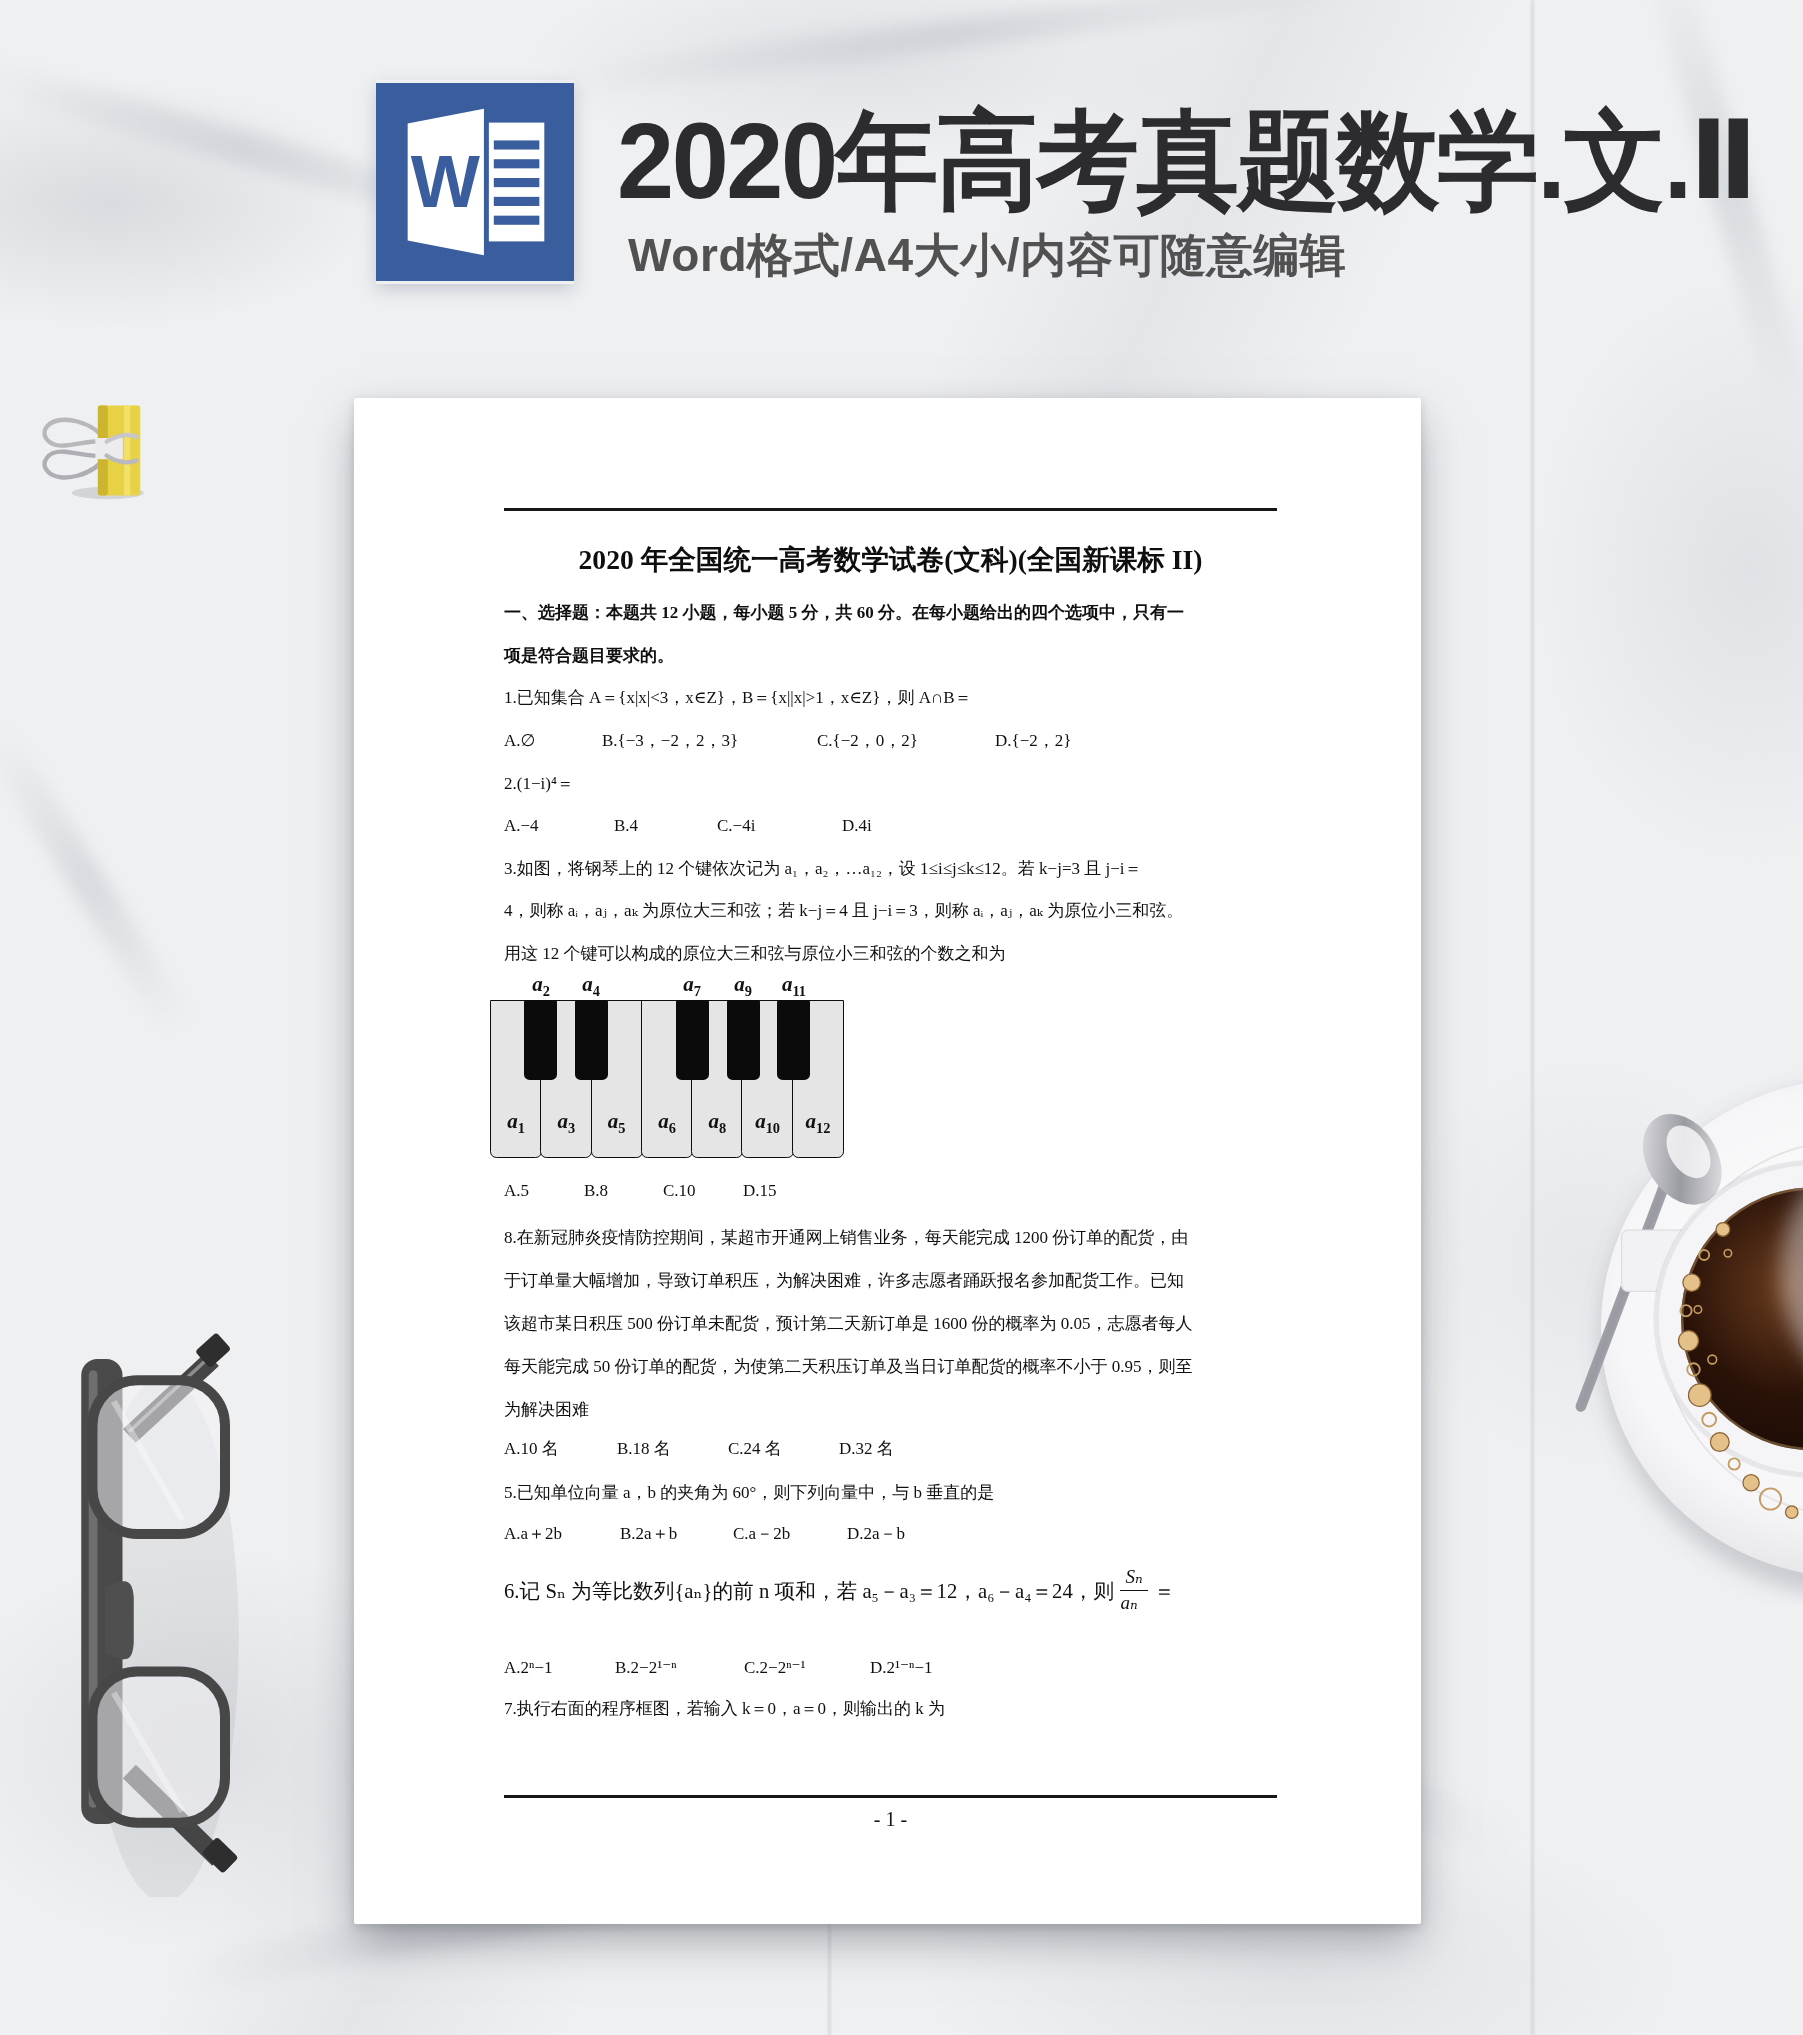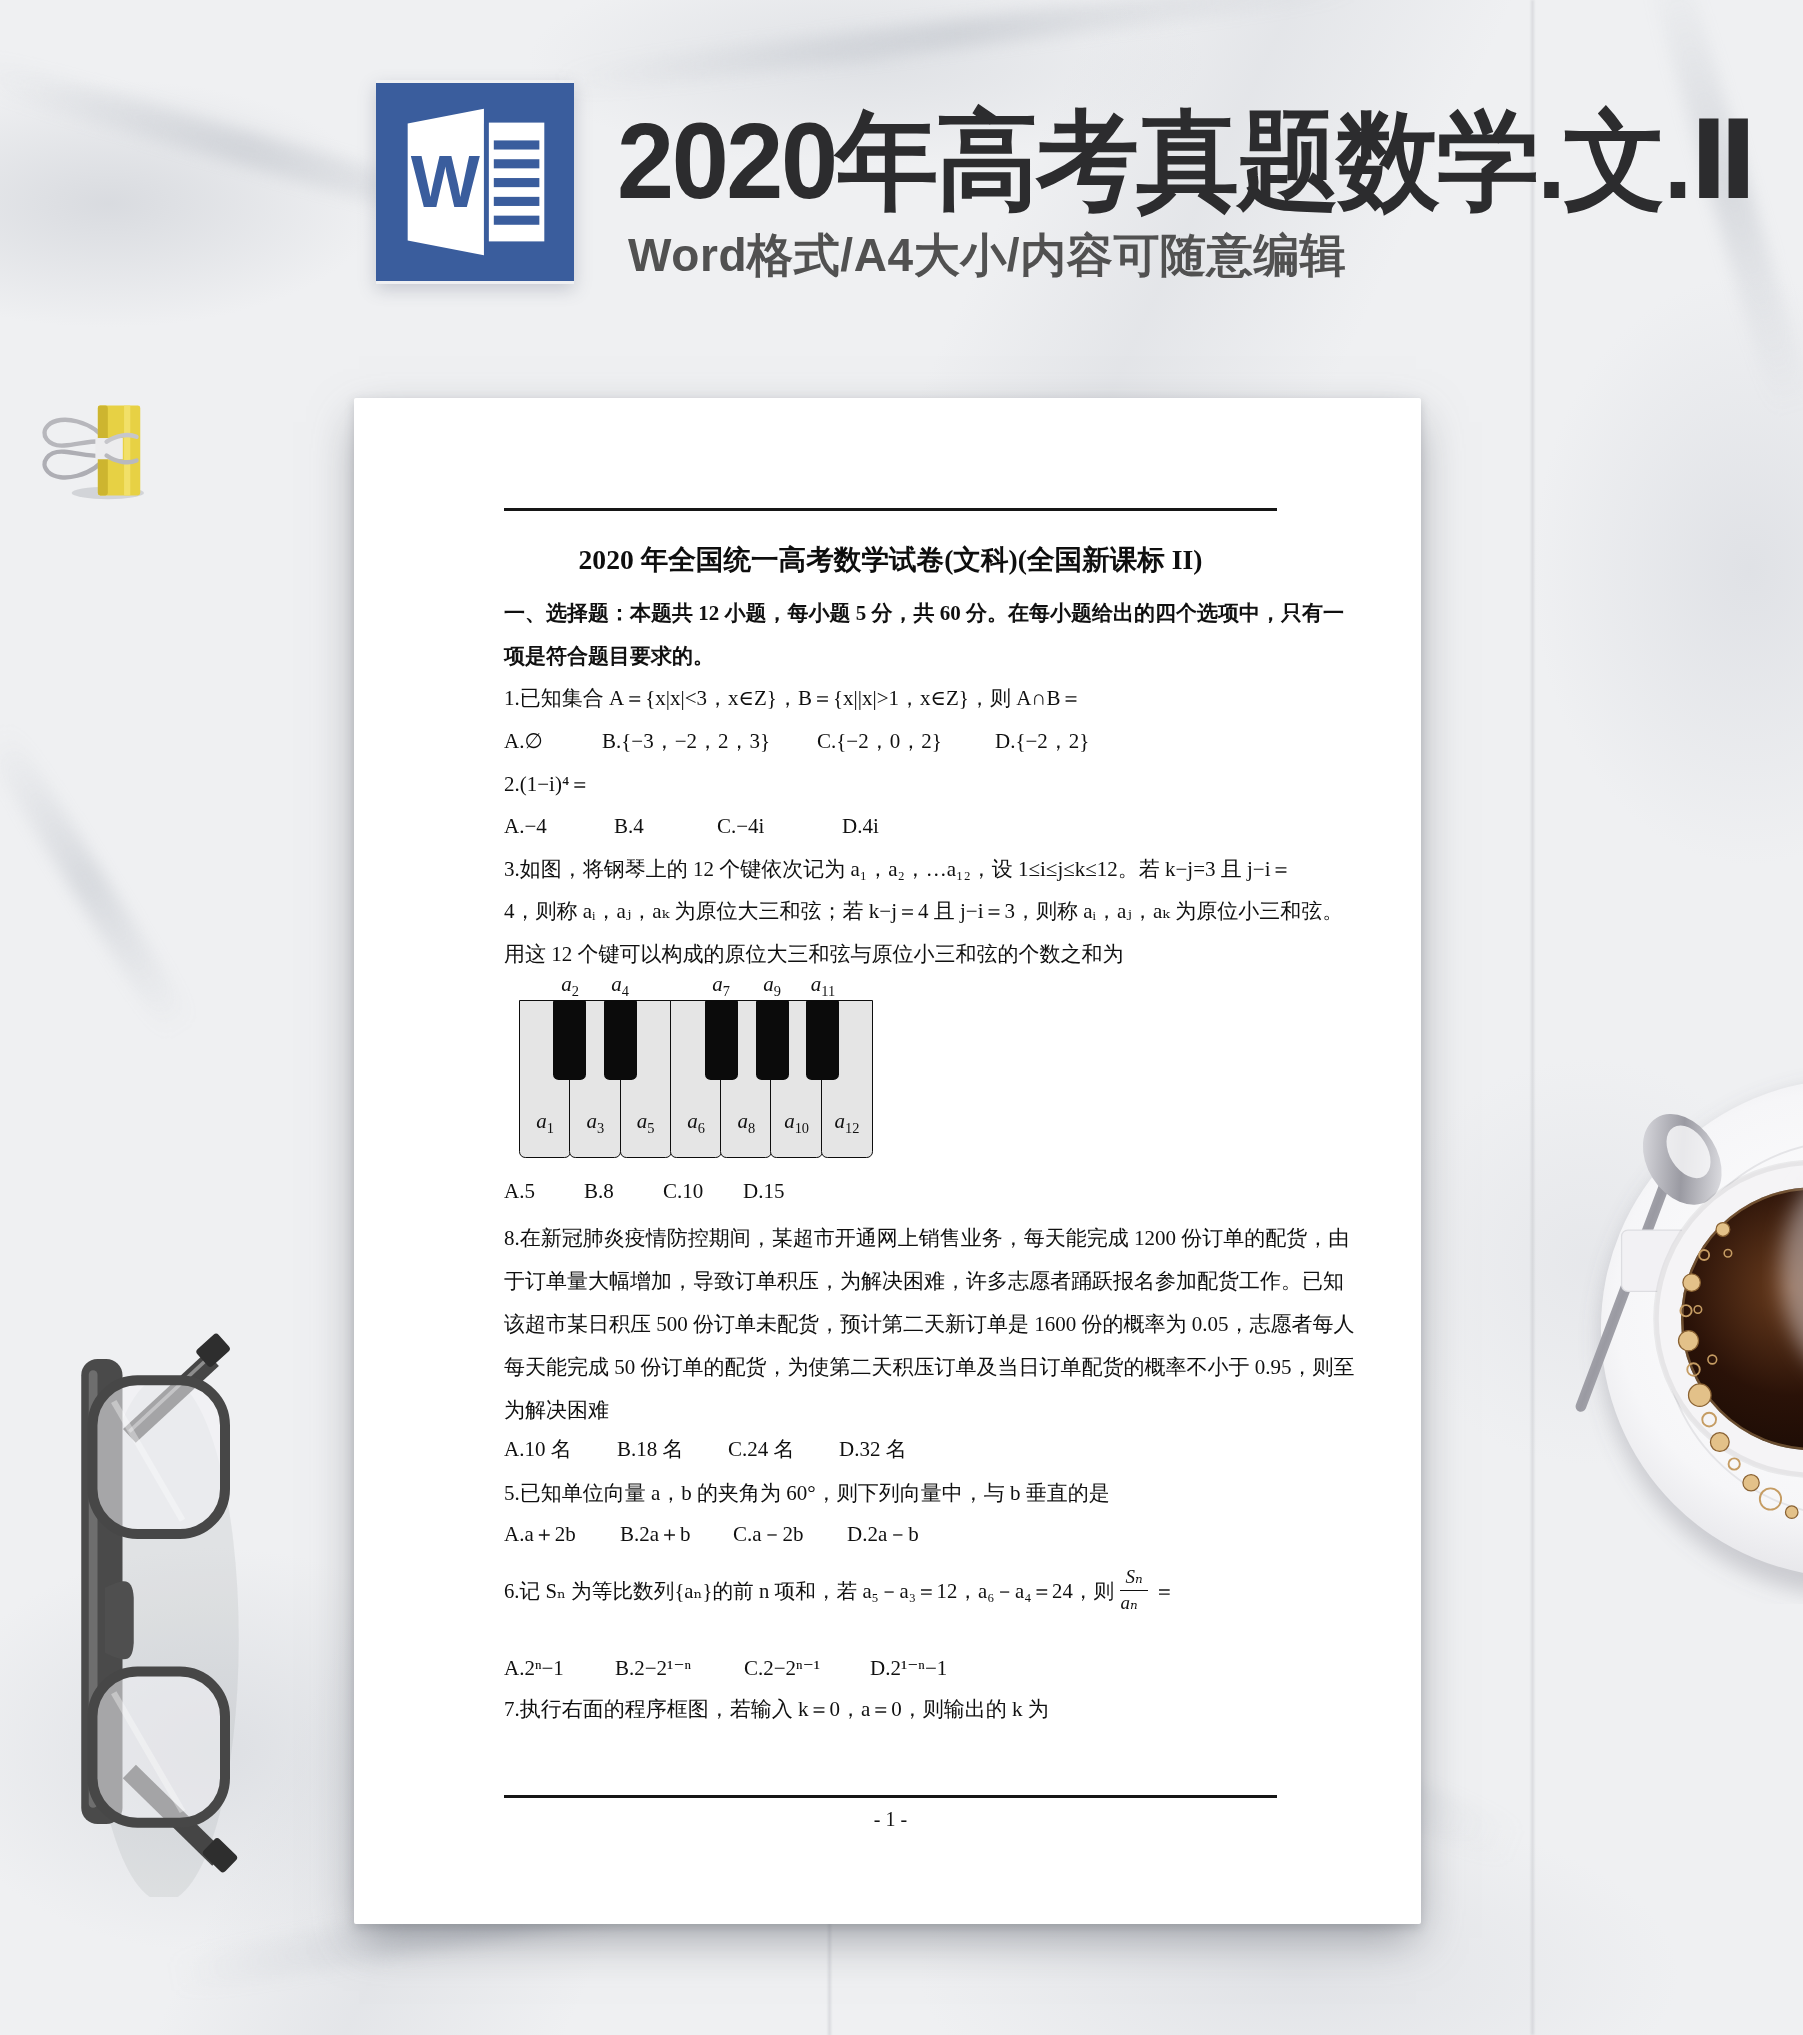--- a/index.html
+++ b/index.html
@@ -42,33 +42,33 @@
   .coffee{position:absolute;left:1534px;top:1065px;width:269px;height:539px;z-index:2;}
 
   
   .doc-page{position:absolute;left:354px;top:398px;width:1067px;height:1526px;background:#ffffff;z-index:3;
     border-radius:1.9px;box-shadow:0 19px 44px -5px rgba(95,98,108,.55), 0 3.8px 10px rgba(95,98,108,.25);}
   .rule{position:absolute;left:150px;width:773px;height:2.5px;background:#161616;}
   .rule-top{top:110px;}
   .rule-bottom{top:1397px;}
   .doc-title{position:absolute;left:150px;top:125px;width:773px;text-align:center;
     font-size:27.6px;font-weight:bold;color:#0e0e0e;white-space:nowrap;}
-  .l{position:absolute;left:150px;white-space:nowrap;font-size:21px;line-height:26px;color:#101010;}
+  .l{position:absolute;left:150px;white-space:nowrap;font-size:17px;line-height:26px;color:#101010;}
   .b{font-weight:bold;}
   .opt{position:absolute;top:0;white-space:nowrap;}
   .pagenum{position:absolute;left:150px;top:1410px;width:773px;text-align:center;font-size:20px;color:#141414;}
 
   
   .q6row{position:absolute;left:150px;top:1160px;height:65px;display:flex;align-items:center;white-space:nowrap;font-size:20.7px;color:#101010;}
   .frac{display:inline-flex;flex-direction:column;align-items:flex-start;margin:0 6.3px;font-style:italic;font-size:19px;line-height:22.5px;}
   .frac .num{border-bottom:1.9px solid #101010;padding:0 5px 1.3px;}
   .frac .den{padding-top:1.3px;}
 
   
-  .piano{position:absolute;left:165px;top:574px;width:354px;height:187px;}
+  .piano{position:absolute;left:136px;top:574px;width:354px;height:187px;font-weight:bold;}
   .bkey-label{position:absolute;top:0;transform:translateX(-50%);font-style:italic;font-size:21px;font-family:"Liberation Serif","DejaVu Serif",serif;color:#111;}
   .bkey-label sub,.wkey .klabel sub{font-size:14.4px;font-style:normal;}
   .keys{position:absolute;left:0;top:27.6px;width:354px;height:158px;display:flex;}
   .wkey{flex:1;background:#e5e5e5;border:1.9px solid #0d0d0d;border-radius:0 0 6.3px 6.3px;margin-left:-1.9px;position:relative;}
   .wkey:first-child{margin-left:0;}
   .wkey .klabel{position:absolute;bottom:19px;left:50%;transform:translateX(-50%);font-style:italic;font-size:21px;color:#111;}
   .bkey{position:absolute;top:27.6px;width:33px;height:80px;background:#0b0b0b;border-radius:1.9px 1.9px 5.6px 5.6px;}
 </style>
 </head>
 <body>

